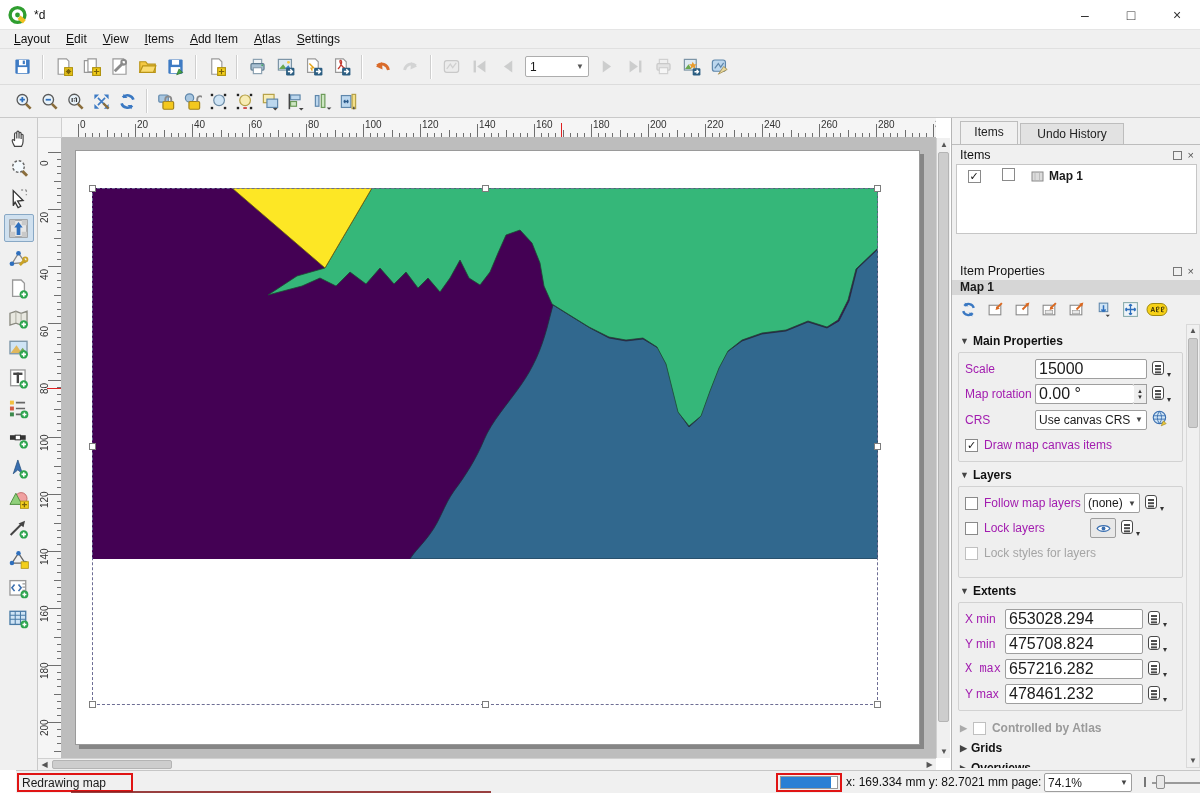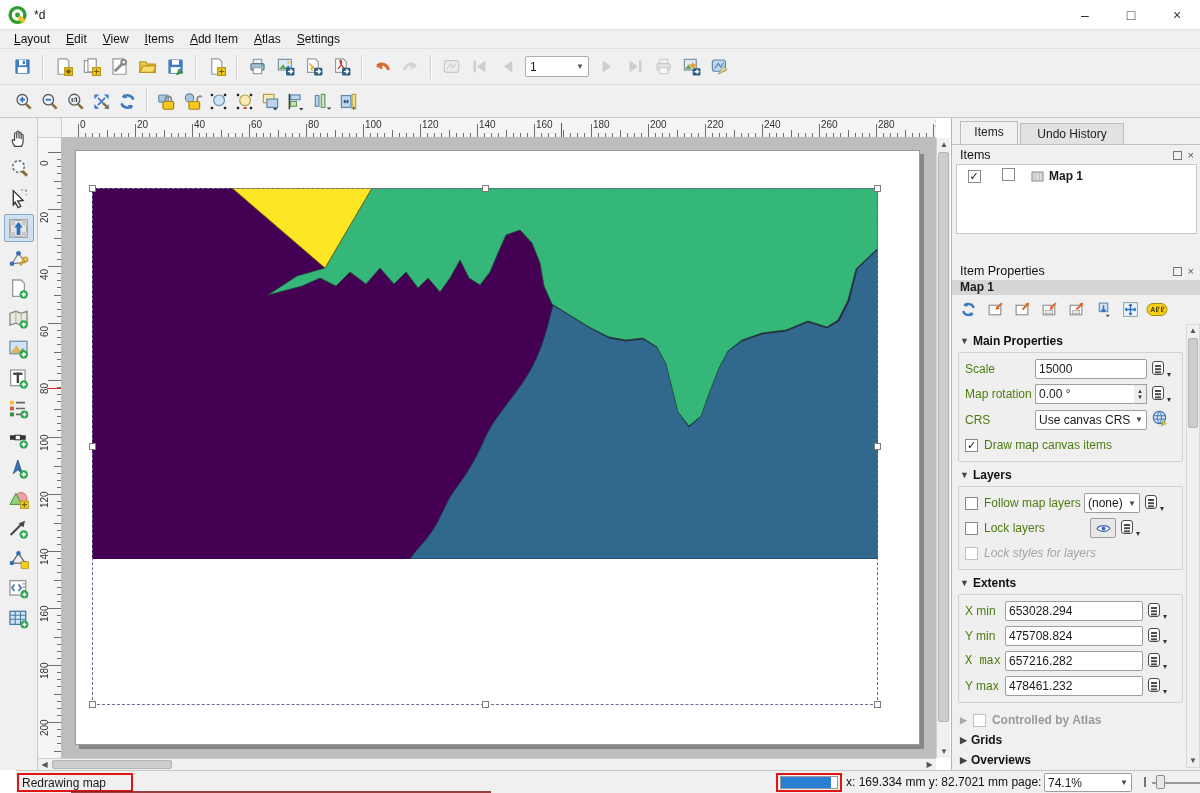--- a/index.html
+++ b/index.html
@@ -85,22 +85,22 @@
   #ip-toolbar svg { width:17px; height:17px; }
 
   #props { position:absolute; left:2px; top:206px; width:231px; height:444px; overflow:hidden; background:#f0f0f0; padding:4px 2px 0 4px; }
   #props-sb { position:absolute; left:234px; top:206px; width:14px; height:444px; background:#f0f0f0; border:1px solid #d9d9d9; }
   .sect-head { display:flex; align-items:center; gap:4px; font-weight:bold; font-size:12px; color:#111; margin:6px 0 4px 2px; }
   .sect-head .tri { font-size:9px; color:#444; }
   .sect-head.gray { color:#9a9a9a; }
   .groupbox { border:1px solid #d2d2d2; background:#efefef; border-radius:2px; padding:6px 4px 6px 6px; margin-bottom:4px; }
   .prow { display:flex; align-items:center; margin-bottom:5px; min-height:20px; }
   .prow:last-child { margin-bottom:0; }
-  .plabel { font-size:12px; color:#4d7c0f; }
-  .pinput { height:20px; background:#fff; border:1px solid #9e9e9e; border-radius:2px; font-size:12px; padding:0 3px; display:flex; align-items:center; }
+  .plabel { font-size:12px; color:#a21caf; }
+  .pinput { height:20px; background:#fff; border:1px solid #9e9e9e; border-radius:2px; font-size:16px; padding:0 3px; display:flex; align-items:center; }
   .combo { height:20px; background:#fff; border:1px solid #9e9e9e; border-radius:2px; font-size:12px; padding:0 3px; display:flex; align-items:center; }
   .combo .arrow { margin-left:auto; font-size:8px; color:#444; padding-left:4px; }
   .spin { width:13px; height:20px; border:1px solid #9e9e9e; border-left:none; background:#eee; display:flex; flex-direction:column; align-items:center; justify-content:center; font-size:6px; color:#333; }
   .override { width:20px; height:18px; margin-left:4px; position:relative; flex:none; }
   .override .box { position:absolute; left:1px; top:1px; width:12px; height:14px; border:1.6px solid #4a4a4a; border-radius:3px; background:#fff; }
   .override .box::before { content:""; position:absolute; left:2px; top:3px; width:6px; height:1.6px; background:#4a4a4a; box-shadow:0 3.2px 0 #4a4a4a, 0 6.4px 0 #4a4a4a; }
   .override .arr { position:absolute; right:0; bottom:-1px; font-size:8px; color:#333; }
   .disabled-text { color:#a5a5a5; }
   .chk.dis { border-color:#c0c0c0; }
 
@@ -986,21 +986,21 @@
           <svg width="15" height="11" viewBox="0 0 14 10">
               <path d="M1 5C3 1.5 11 1.5 13 5 11 8.5 3 8.5 1 5z" fill="#fff" stroke="#3a6fb0" stroke-width="1.1"></path>
               <circle cx="7" cy="5" r="1.8" fill="#3a6fb0"></circle>
             </svg>
         </span>
         <span class="override">
             <span class="box"></span>
             <span class="arr">▾</span>
           </span>
       </div>
-      <div class="prow" style="margin-bottom:0;font-style:italic;">
+      <div class="prow" style="margin-bottom:8px;">
         <span class="chk dis"></span>
         <span class="plabel disabled-text" style="margin-left:6px;">Lock styles for layers</span>
       </div>
     </div>
 
     <div class="sect-head">
       <span class="tri">▼</span>
       <span>Extents</span>
     </div>
     <div class="groupbox">

